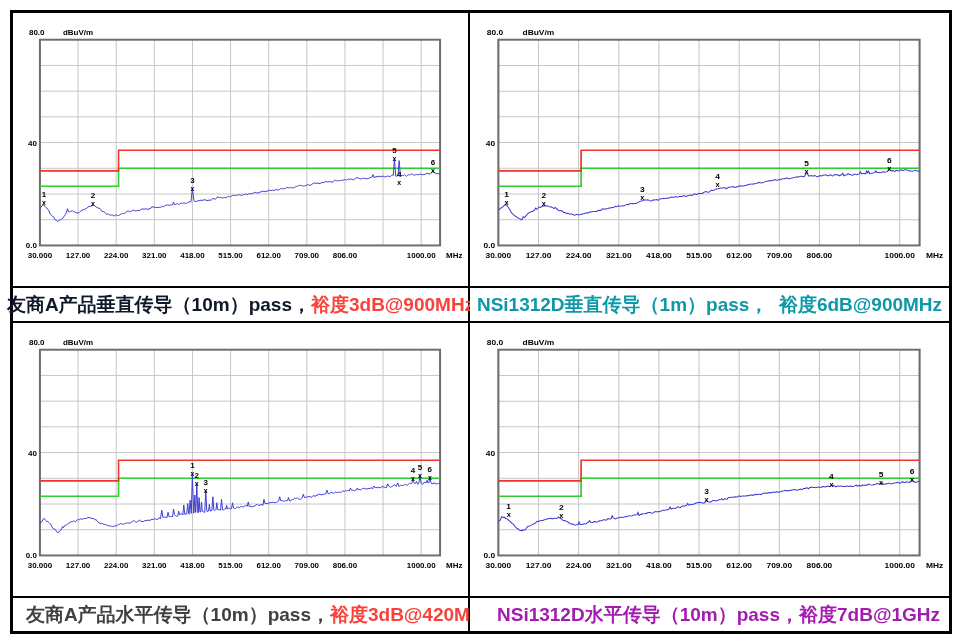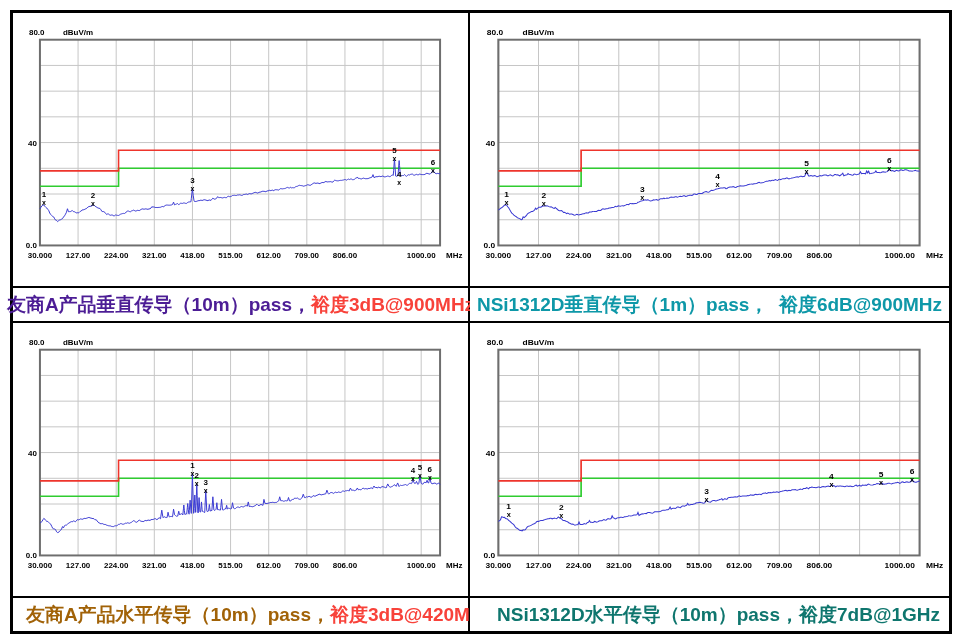--- a/index.html
+++ b/index.html
@@ -129,21 +129,21 @@
             <text x="294.4646365422397" y="248" text-anchor="middle" font-size="8" font-weight="bold" fill="#000000">709.00</text>
             <text x="332.6738703339882" y="248" text-anchor="middle" font-size="8" font-weight="bold" fill="#000000">806.00</text>
             <text x="409.0923379174853" y="248" text-anchor="middle" font-size="8" font-weight="bold" fill="#000000">1000.00</text>
             <text x="434" y="248" font-size="8" font-weight="bold" fill="#000000">MHz</text>
           </svg>
       </div>
     </div>
 
     <div class="row caption-row">
       <div class="cell left caption-cell">
-        <span class="seg" style="color: #4c1d95;">友商A产品垂直传导（10m）pass，</span><span class="seg" style="color: rgb(248, 66, 58);">裕度3dB@900MHz</span>
+        <span class="seg" style="color: #0f172a;">友商A产品垂直传导（10m）pass，</span><span class="seg" style="color: rgb(248, 66, 58);">裕度3dB@900MHz</span>
       </div>
       <div class="cell right caption-cell">
         <span class="seg" style="color: rgb(14, 152, 168);">NSi1312D垂直传导（1m）pass，  裕度6dB@900MHz</span><span class="seg"></span>
       </div>
     </div>
 
     <div class="row chart-row">
       <div class="cell left chart-cell">
         <svg viewBox="0 0 456 276" preserveAspectRatio="none">
             <rect x="0" y="0" width="456" height="276" fill="#ffffff"></rect>
@@ -247,21 +247,21 @@
             <text x="294.4646365422397" y="248" text-anchor="middle" font-size="8" font-weight="bold" fill="#000000">709.00</text>
             <text x="332.6738703339882" y="248" text-anchor="middle" font-size="8" font-weight="bold" fill="#000000">806.00</text>
             <text x="409.0923379174853" y="248" text-anchor="middle" font-size="8" font-weight="bold" fill="#000000">1000.00</text>
             <text x="434" y="248" font-size="8" font-weight="bold" fill="#000000">MHz</text>
           </svg>
       </div>
     </div>
 
     <div class="row caption-row">
       <div class="cell left caption-cell">
-        <span class="seg" style="color: #a16207; margin-left: 38px;">友商A产品水平传导（10m）pass，</span><span class="seg" style="color: rgb(248, 66, 58);">裕度3dB@420MHz</span>
+        <span class="seg" style="color: #404040; margin-left: 38px;">友商A产品水平传导（10m）pass，</span><span class="seg" style="color: rgb(248, 66, 58);">裕度3dB@420MHz</span>
       </div>
       <div class="cell right caption-cell">
-        <span class="seg" style="color: #0f766e; margin-left: 18px;">NSi1312D水平传导（10m）pass，裕度7dB@1GHz</span><span class="seg"></span>
+        <span class="seg" style="color: #a21caf; margin-left: 18px;">NSi1312D水平传导（10m）pass，裕度7dB@1GHz</span><span class="seg"></span>
       </div>
     </div>
 
   </div>
 </div>
 
 </body></html>

